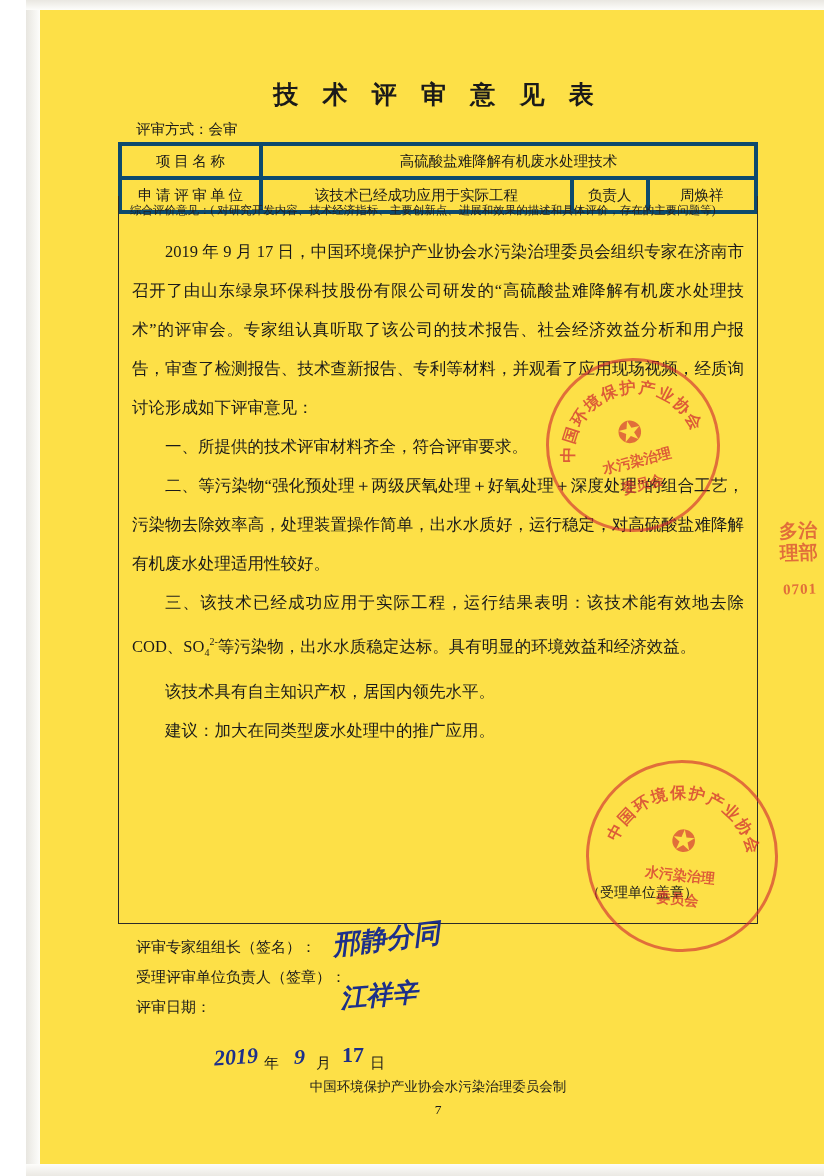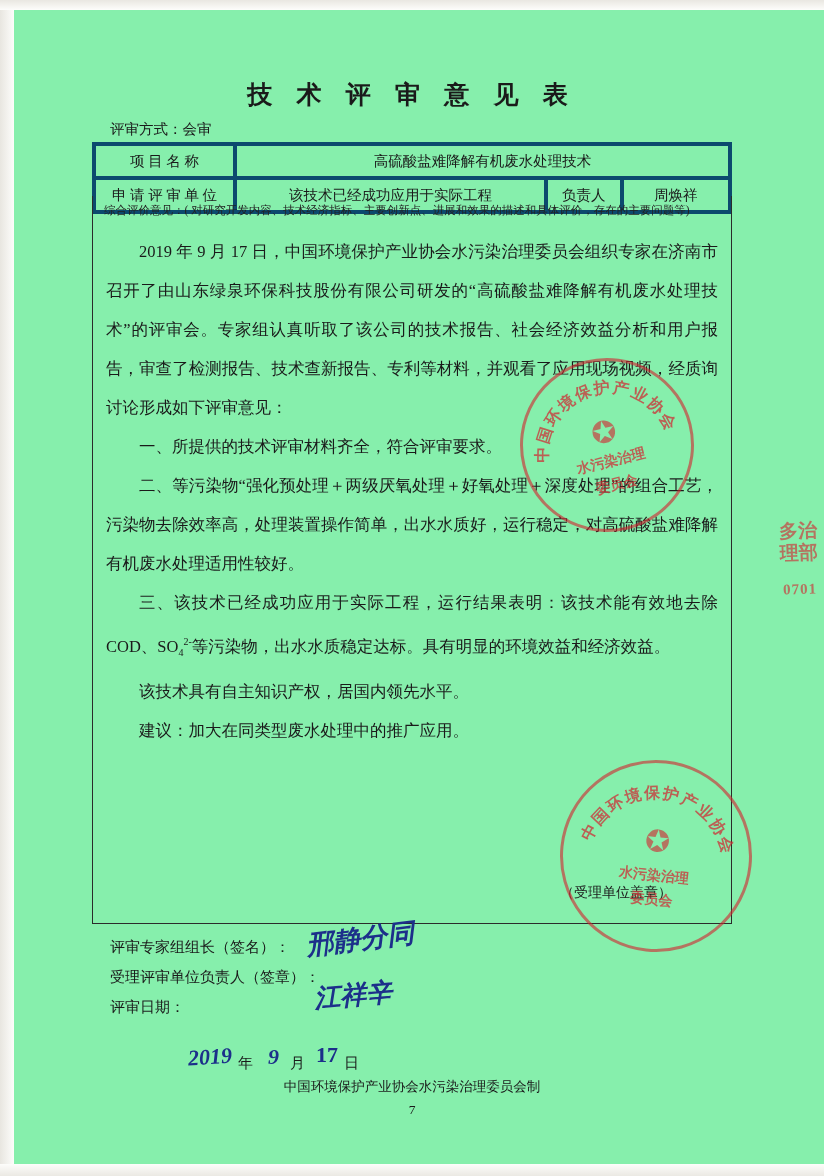--- a/index.html
+++ b/index.html
@@ -11,21 +11,22 @@
     height: 1176px;
     background: #ffffff;
     font-family: "Liberation Serif", "DejaVu Serif", serif;
     color: #1a1a1a;
     position: relative;
     overflow: hidden;
   }
   .page {
     position: absolute;
     inset: 0;
-    background: #86efac;
+    background: #fde047;
+    margin-left: 26px;
   }
   
   .scan-edge-left {
     position: absolute; left: 0; top: 0; width: 14px; height: 100%;
     background: linear-gradient(to right, #e8e6e0, #fdfdfb);
   }
   .scan-edge-top {
     position: absolute; left: 0; top: 0; width: 100%; height: 10px;
     background: linear-gradient(to bottom, #e9e7e1, #fdfdfb);
   }

